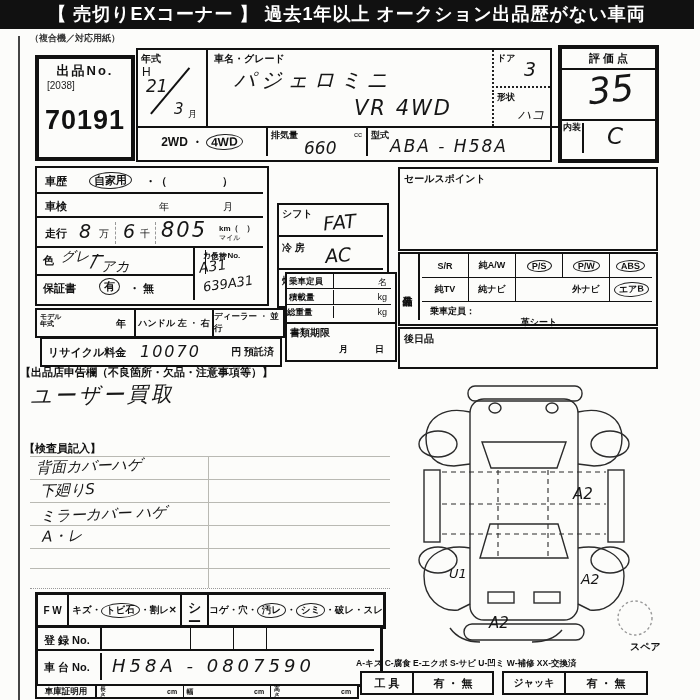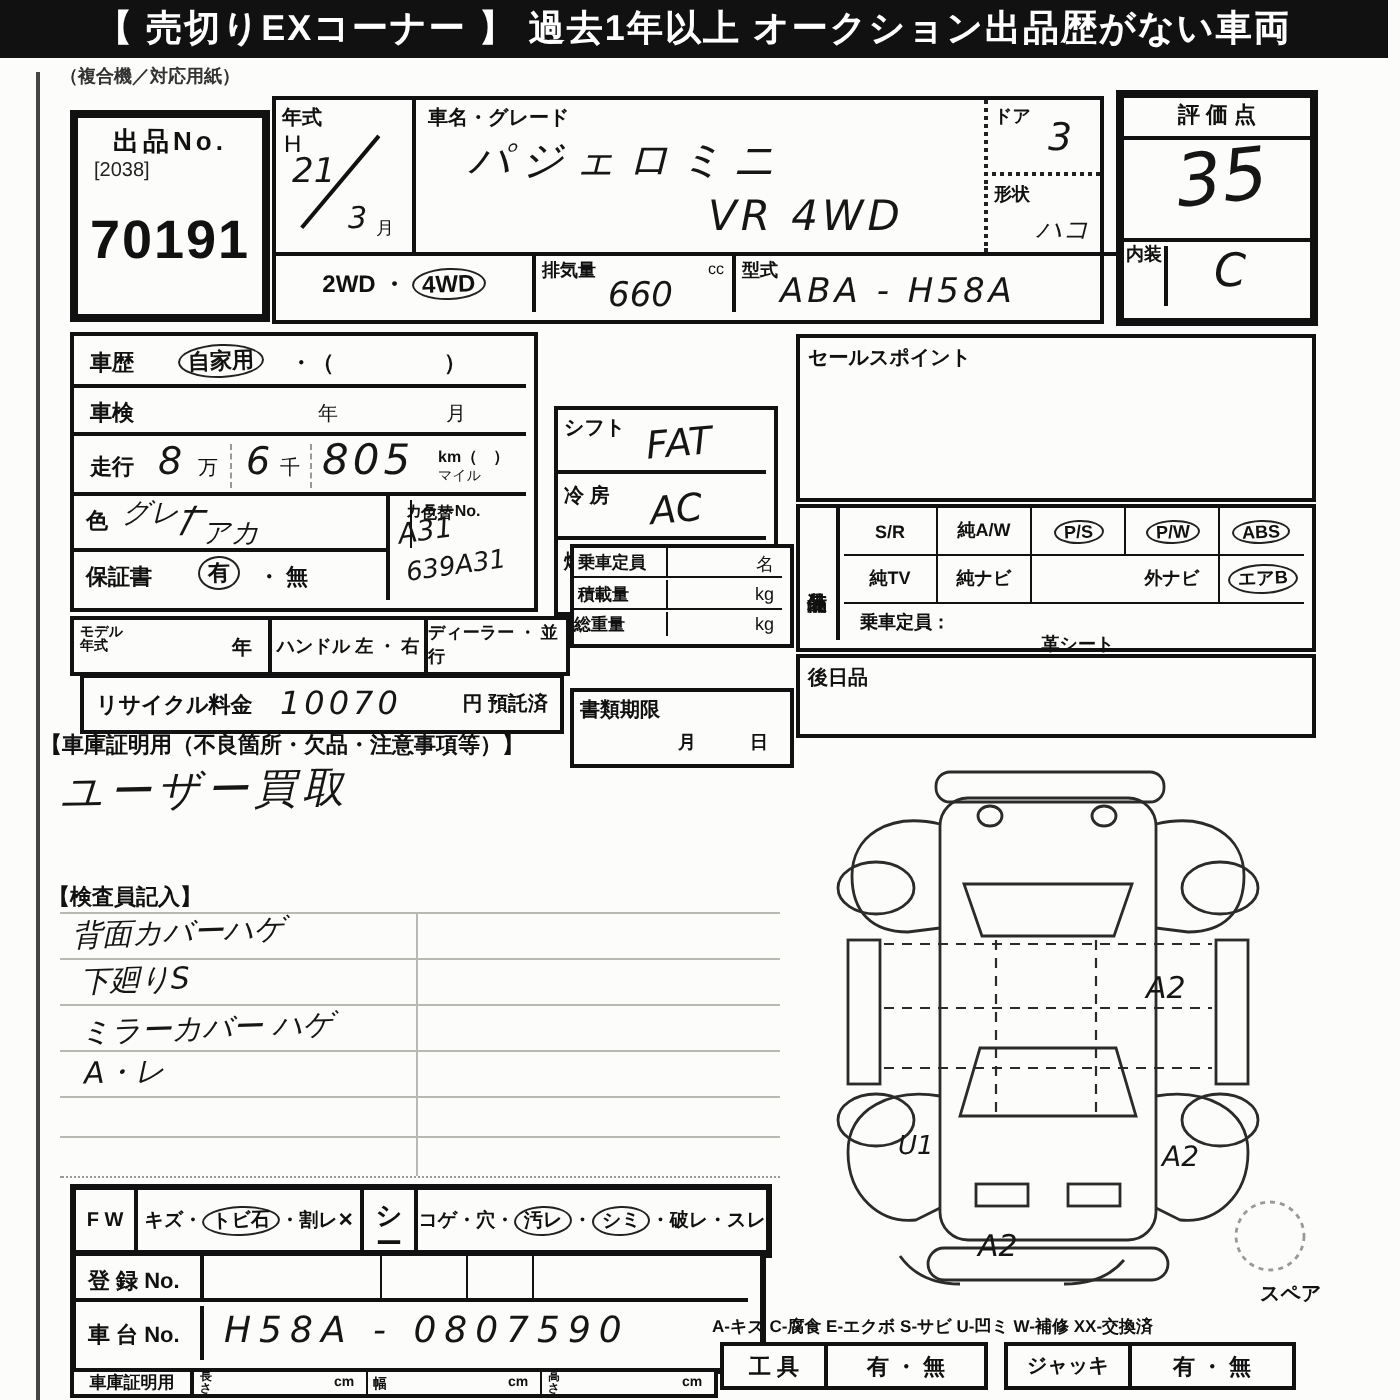--- a/index.html
+++ b/index.html
@@ -140,21 +140,21 @@
     <div style="width:76px;border-right:2px solid #111;font-size:9px;font-weight:bold;display:flex;align-items:center;justify-content:center;">ハンドル 左 ・ 右</div>
     <div style="flex:1;font-size:8.5px;font-weight:bold;display:flex;align-items:center;justify-content:center;">ディーラー ・ 並行</div>
   </div>
 
   <div class="abs b2" style="left:40px;top:337px;width:238px;height:26px;">
     <span class="abs lbl" style="left:6px;top:6px;font-size:11px;">リサイクル料金</span>
     <span class="abs hw" style="left:98px;top:3px;font-size:16px;letter-spacing:2px;">10070</span>
     <span class="abs lbl" style="right:6px;top:6px;font-size:10px;">円 預託済</span>
   </div>
 
-  <div class="abs lbl" style="left:20px;top:365px;font-size:11px;">【車庫証明用（不良箇所・欠品・注意事項等）】</div>
+  <div class="abs lbl" style="left:20px;top:365px;font-size:11px;">【出品店申告欄（不良箇所・欠品・注意事項等）】</div>
   <div class="abs hw" style="left:30px;top:381px;font-size:21px;letter-spacing:3px;transform:rotate(-1deg);">ユーザー買取</div>
 
   <div class="abs b2" style="left:277px;top:166px;width:108px;height:101px;margin-top:37px;">
     <div class="cell" style="left:0;top:0;width:104px;height:32px;border-bottom:2px solid #111;">
       <span class="abs lbl" style="left:3px;top:2px;font-size:10px;">シフト</span>
       <span class="abs hw" style="left:44px;top:6px;font-size:19px;transform:rotate(-5deg);">FAT</span>
     </div>
     <div class="cell" style="left:0;top:34px;width:104px;height:31px;border-bottom:2px solid #111;">
       <span class="abs lbl" style="left:3px;top:2px;font-size:10px;">冷 房</span>
       <span class="abs hw" style="left:46px;top:5px;font-size:19px;transform:rotate(-5deg);">AC</span>
@@ -176,21 +176,21 @@
       <span class="abs" style="right:4px;top:2px;font-size:9px;">kg</span>
       <div class="abs" style="left:46px;top:0;height:15px;border-left:1.5px solid #111;"></div>
     </div>
     <div class="cell" style="left:0;top:32px;width:104px;height:12px;">
       <span class="abs lbl" style="left:0;top:1px;font-size:8.5px;">総重量</span>
       <span class="abs" style="right:4px;top:1px;font-size:9px;">kg</span>
       <div class="abs" style="left:46px;top:0;height:12px;border-left:1.5px solid #111;"></div>
     </div>
   </div>
 
-  <div class="abs b2" style="left:285px;top:344px;width:108px;height:36px;">
+  <div class="abs b2" style="left:285px;top:322px;width:108px;height:36px;">
     <span class="abs lbl" style="left:3px;top:2px;font-size:10px;">書類期限</span>
     <span class="abs" style="left:52px;top:19px;font-size:9px;font-weight:bold;">月</span>
     <span class="abs" style="left:88px;top:19px;font-size:9px;font-weight:bold;">日</span>
   </div>
 
   <div class="abs b2" style="left:398px;top:167px;width:256px;height:80px;">
     <span class="abs lbl" style="left:4px;top:3px;font-size:10px;">セールスポイント</span>
   </div>
 
   <div class="abs b2" style="left:398px;top:252px;width:256px;height:70px;">

